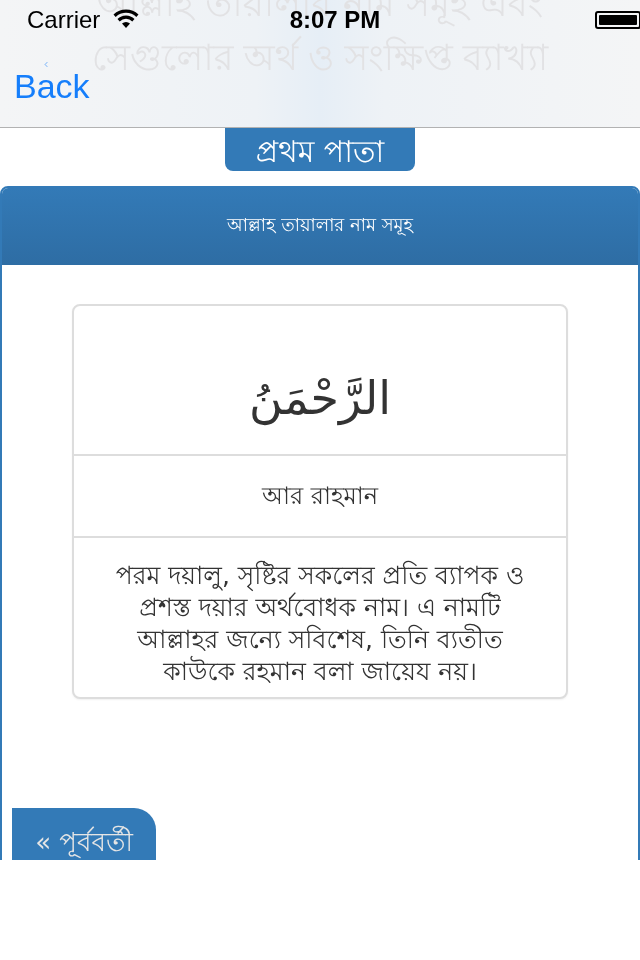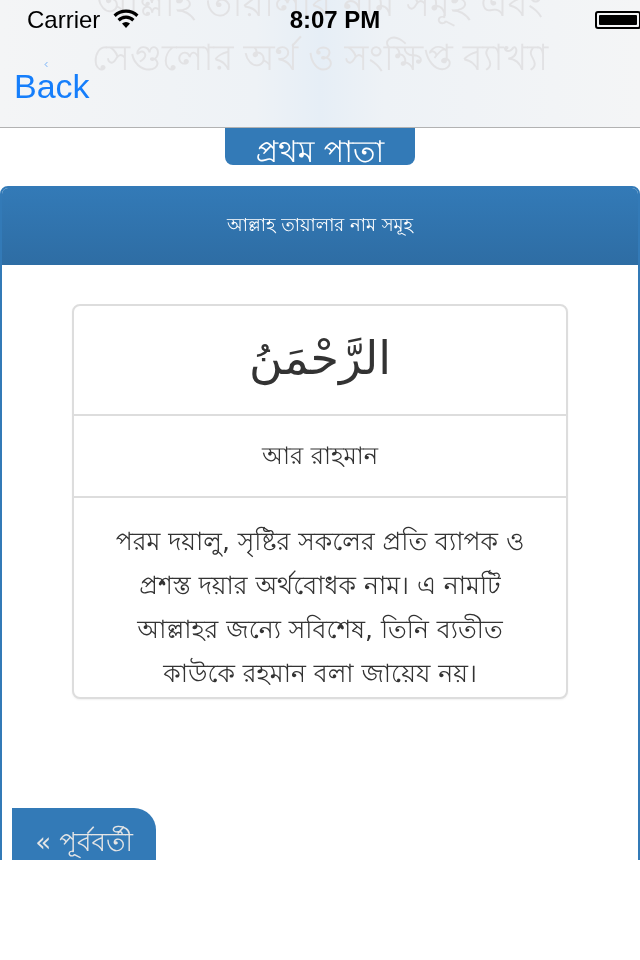--- a/index.html
+++ b/index.html
@@ -44,21 +44,21 @@
   .battery-tip { position: absolute; left: 627px; top: 16px; width: 3px; height: 8px; background: #000; border-radius: 0 2px 2px 0; }
 
   .back-button {
     position: absolute; left: 14px; top: 62px; height: 44px; display: flex; align-items: center;
     color: #157efb; font-family: "Liberation Sans", sans-serif; font-size: 34px; cursor: pointer; flex-direction: column;
   }
   .back-chevron { width: 26px; height: 44px; margin-right: 12px; }
 
   
   .home-button {
-    position: absolute; left: 225px; top: 128px; width: 190px; height: 37px;
+    position: absolute; left: 225px; top: 128px; width: 190px; height: 43px;
     background: #337ab7; color: #fff; border-radius: 0 0 8px 8px;
     text-align: center; font-size: 30px; line-height: 48px; z-index: 6;
   }
 
   
   .panel {
     position: absolute; left: 0; top: 186px; width: 640px; height: 720px;
     border: 2px solid #337ab7; border-radius: 8px 8px 0 0; background: #fff;
   }
   .panel-heading {
@@ -68,23 +68,23 @@
     border-bottom: 1px solid #2e6da4;
   }
 
   
   .name-card {
     position: absolute; left: 70px; top: 116px; width: 496px; height: 395px;
     border: 2px solid #dddddd; border-radius: 8px; background: #fff;
     box-shadow: 0 1px 2px rgba(0,0,0,0.06);
   }
   .card-row { border-bottom: 2px solid #dddddd; text-align: center; color: #333; }
-  .arabic-row { height: 110px; font-family: "DejaVu Sans", sans-serif; font-size: 46px; line-height: 104px; direction: rtl; }
+  .arabic-row { height: 110px; font-family: "DejaVu Sans", sans-serif; font-size: 46px; line-height: 104px; direction: rtl; margin-top: 40px; }
   .translit-row { height: 82px; font-size: 24px; line-height: 80px; }
-  .meaning-row { border-bottom: none; padding: 22px 28px 0; font-size: 25px; line-height: 44px; }
+  .meaning-row { border-bottom: none; padding: 22px 28px 0; font-size: 25px; line-height: 32px; }
 
   
   .pager-prev, .pager-next {
     position: absolute; top: 620px; width: 144px; height: 80px;
     background: #337ab7; color: #e5e5e5; font-size: 26px; padding-top: 14px; text-align: center;
   }
   .pager-prev { left: 10px; border-radius: 0 22px 0 0; }
   .pager-next { left: 482px; border-radius: 22px 0 0 0; }
 </style>
 </head>

